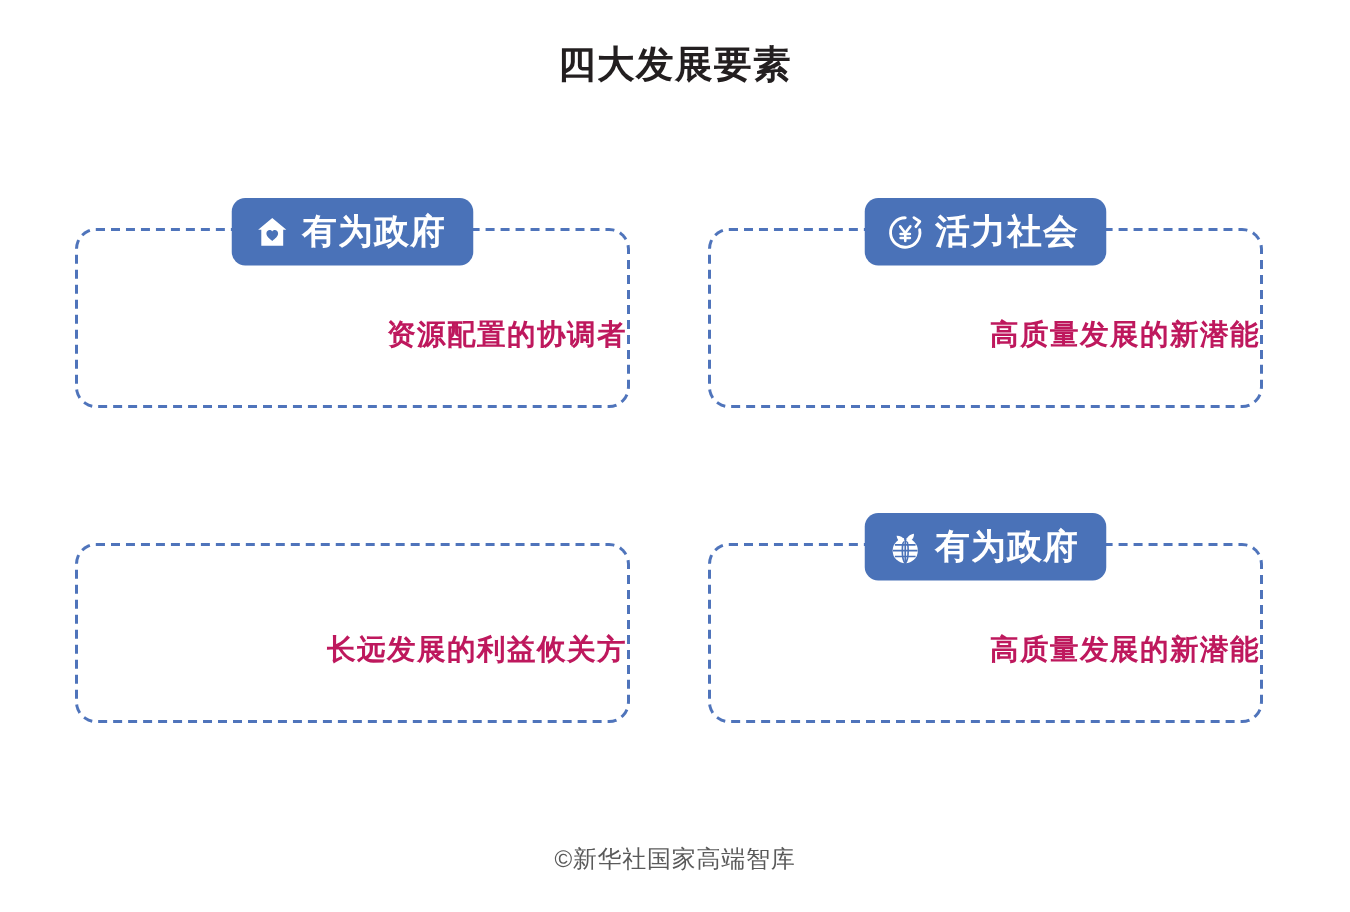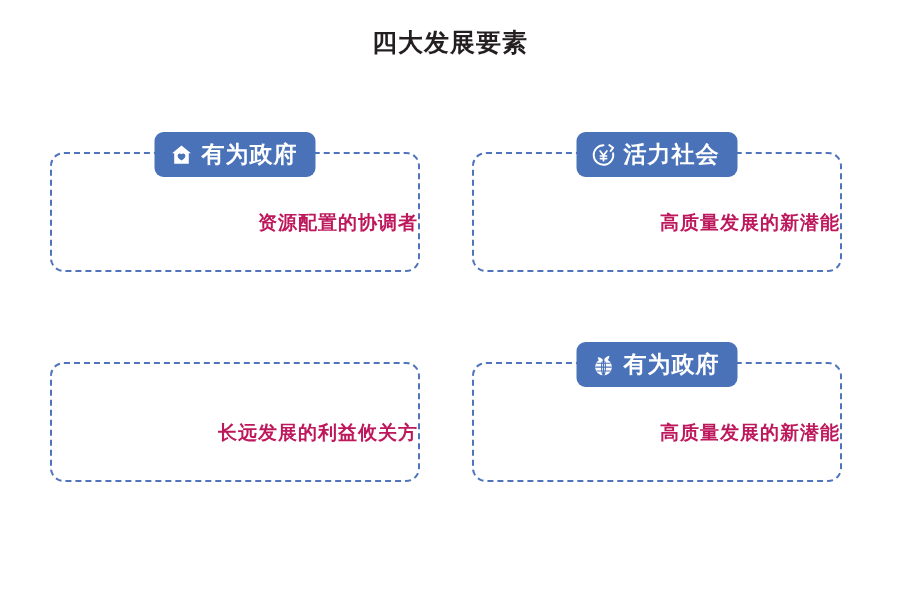--- a/index.html
+++ b/index.html
@@ -168,14 +168,15 @@
             <path d="M13.6 8.3c.6-2.6 2.9-4.2 5.2-4.5.2 2.6-1.5 5-4 5.6z" fill="#ffffff"></path>
           </svg>
         </span>
         <span class="card-header-label">有为政府</span>
       </div>
       <div class="card-body">高质量发展的新潜能</div>
     </div>
 
   </div>
 
+  <div class="footer">©新华社国家高端智库</div>
 
 </div>
 
 </body></html>

